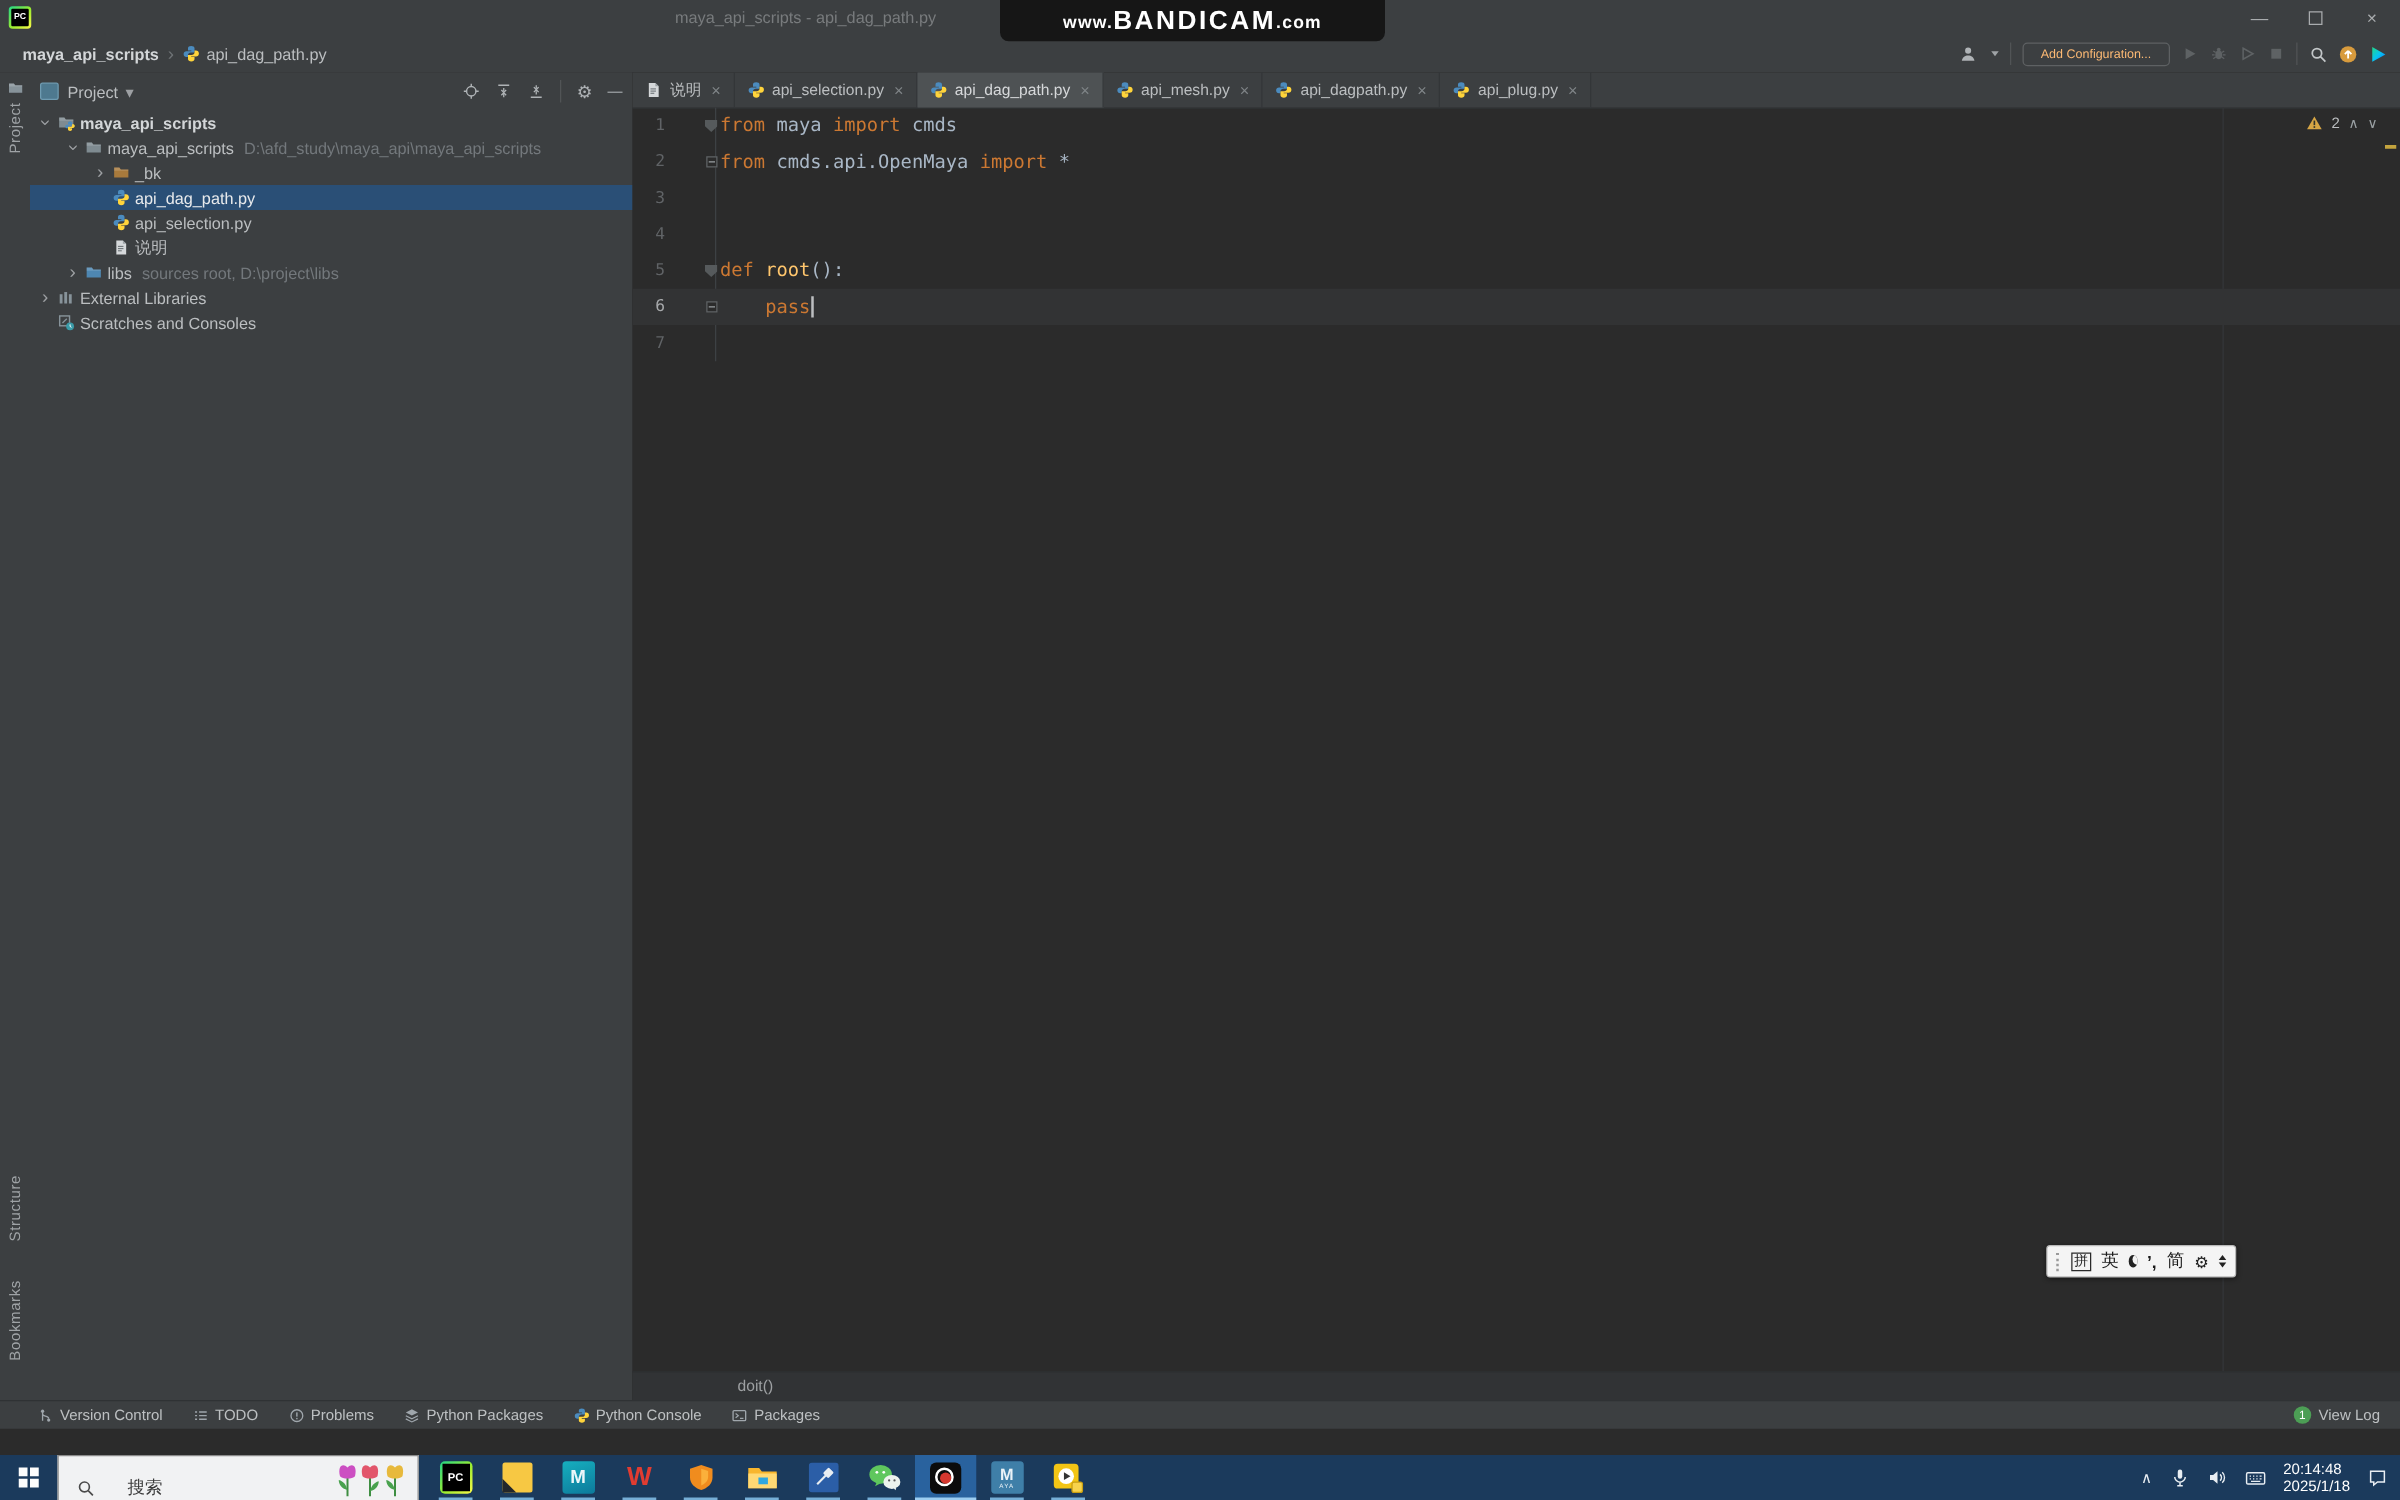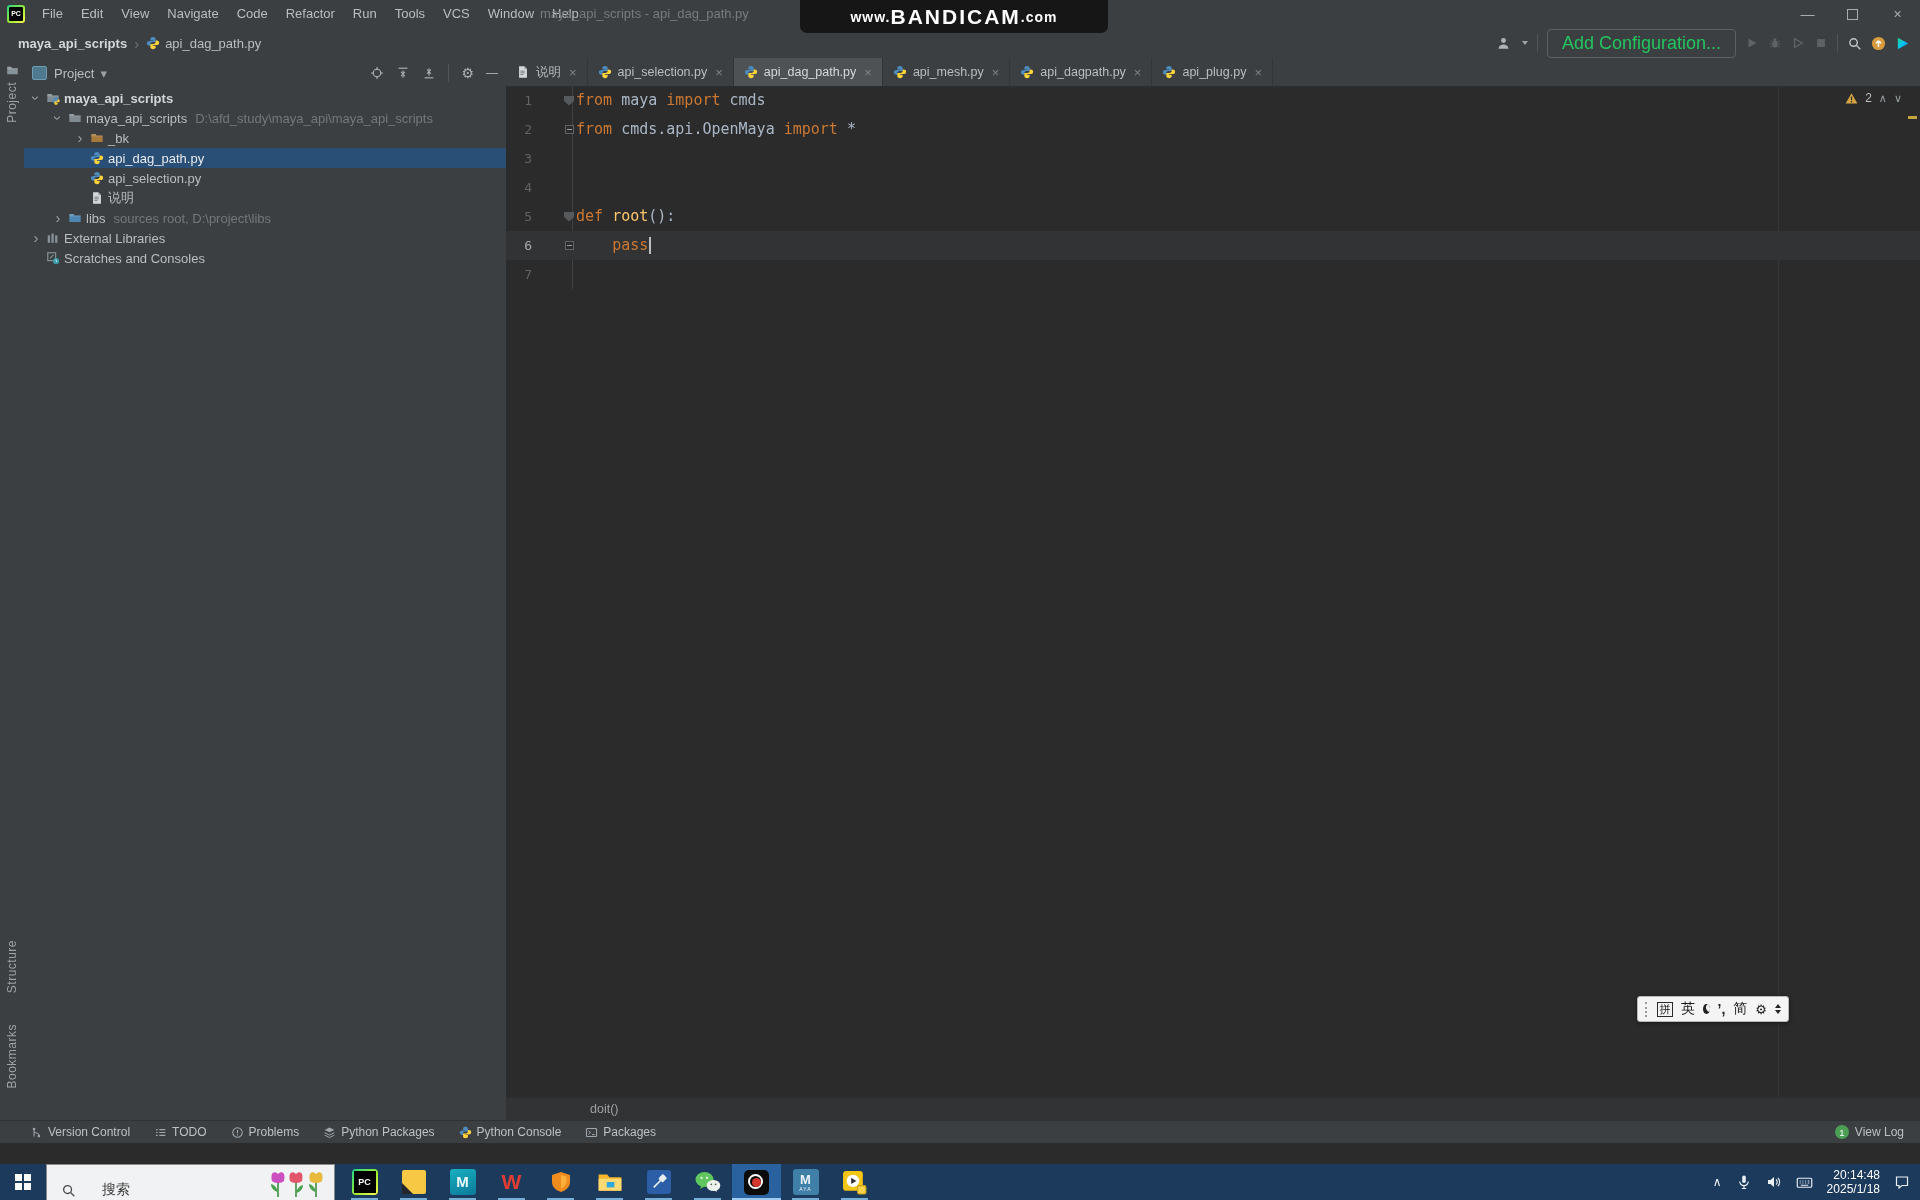--- a/index.html
+++ b/index.html
@@ -27,21 +27,21 @@
   .restore-glyph::before{content:'';position:absolute;left:2px;top:-4px;width:9px;height:9px;border:1px solid #a9acae;z-index:-1;}
 
   
   .navbar{position:absolute;left:0;top:28px;right:0;height:30px;background:#3c3f41;border-bottom:1px solid #2c2f30;}
   .crumbs{position:absolute;left:18px;top:0;height:30px;display:flex;align-items:center;gap:7px;font-size:13px;}
   .crumb-project{font-weight:bold;color:#d3d6d8;}
   .crumb-sep{color:#6f7376;font-size:15px;}
   .crumb-file{color:#bbbec0;display:flex;align-items:center;gap:5px;}
   .nav-right{position:absolute;right:10px;top:0;height:30px;display:flex;align-items:center;gap:9px;}
   .vsep{width:1px;height:18px;background:#515456;}
-  .addcfg{border:1px solid #5e6163;border-radius:4px;padding:3px 14px;font-size:18px;color:#22c55e;background:transparent;}
+  .addcfg{border:1px solid #5e6163;border-radius:4px;padding:3px 14px;font-size:10px;color:#fdba74;background:transparent;}
   .caret-down{width:0;height:0;border-left:3.5px solid transparent;border-right:3.5px solid transparent;border-top:4px solid #9fa3a6;margin-left:2px;}
 
   
   .stripe{position:absolute;left:0;top:58px;width:24px;bottom:80px;background:#3c3f41;border-right:1px solid #2c2f30;}
   .vlabel{writing-mode:vertical-rl;transform:rotate(180deg);color:#9fa3a6;font-size:12px;letter-spacing:.5px;}
   .stripe-top{position:absolute;top:6px;left:0;width:24px;display:flex;flex-direction:column;align-items:center;gap:5px;}
   .stripe-mid{position:absolute;top:882px;left:0;width:24px;display:flex;justify-content:center;}
   .stripe-bot{position:absolute;top:966px;left:0;width:24px;display:flex;justify-content:center;}
 
   
@@ -115,21 +115,21 @@
   .tsearch .txt{color:#3c3c3c;font-size:14px;margin-left:26px;}
   .tsearch .mag{margin-left:14px;display:flex;}
   .tulips{position:absolute;right:2px;top:3px;}
   .apps{position:absolute;left:340px;top:0;display:flex;height:36px;}
   .app{width:49px;height:36px;display:flex;align-items:center;justify-content:center;position:relative;}
   .app .ul{position:absolute;bottom:0;left:11px;right:11px;height:2px;background:#76aed6;}
   .app.active{background:#29629e;}
   .app.active .ul{left:0;right:0;background:#9ccdf0;}
   .tray{position:absolute;right:0;top:0;height:36px;display:flex;align-items:center;gap:14px;padding-right:10px;color:#e9eef3;}
   .tray .chev-up{font-size:12px;}
-  .clock{font-size:12px;line-height:14px;text-align:right;color:#fff;}
+  .clock{font-size:12px;line-height:14px;text-align:left;color:#fff;}
 
   
   .tb-pycharm{width:26px;height:26px;padding:2px;background:linear-gradient(135deg,#21D789,#9ded2f 55%,#FCF84A);
               border-radius:4px;box-sizing:border-box;display:flex;}
   .tb-pycharm i{flex:1;background:#000;color:#fff;font-size:9px;line-height:22px;text-align:center;font-style:normal;font-weight:bold;}
   .tb-notes{width:24px;height:24px;background:#F7C843;border-radius:2px;position:relative;}
   .tb-notes::after{content:'';position:absolute;left:0;bottom:0;width:0;height:0;
                    border-right:11px solid transparent;border-bottom:11px solid #23272b;}
   .tb-maya{width:26px;height:26px;background:linear-gradient(160deg,#16AFBF,#0D7A9B);border-radius:3px;
            color:#eaf7f9;font-weight:bold;font-size:15px;line-height:26px;text-align:center;}
@@ -158,33 +158,20 @@
 </style>
 </head>
 <body>
 
 <div id="app">
 
   <div class="titlebar">
     <span class="pclogo">
         <b>PC</b>
       </span>
-    <div class="menus" id="menus">
-        <span class="menu-item">File</span>
-        <span class="menu-item">Edit</span>
-        <span class="menu-item">View</span>
-        <span class="menu-item">Navigate</span>
-        <span class="menu-item">Code</span>
-        <span class="menu-item">Refactor</span>
-        <span class="menu-item">Run</span>
-        <span class="menu-item">Tools</span>
-        <span class="menu-item">VCS</span>
-        <span class="menu-item">Window</span>
-        <span class="menu-item">Help</span>
-      </div>
     <span class="win-title">maya_api_scripts - api_dag_path.py</span>
     <div class="watermark">
       <span>www.</span>
         <span class="big">BANDICAM</span>
         <span>.com</span>
     </div>
     <div class="winctl">
       <span class="wbtn">—</span>
       <span class="wbtn">
           <span class="restore-glyph"></span>

